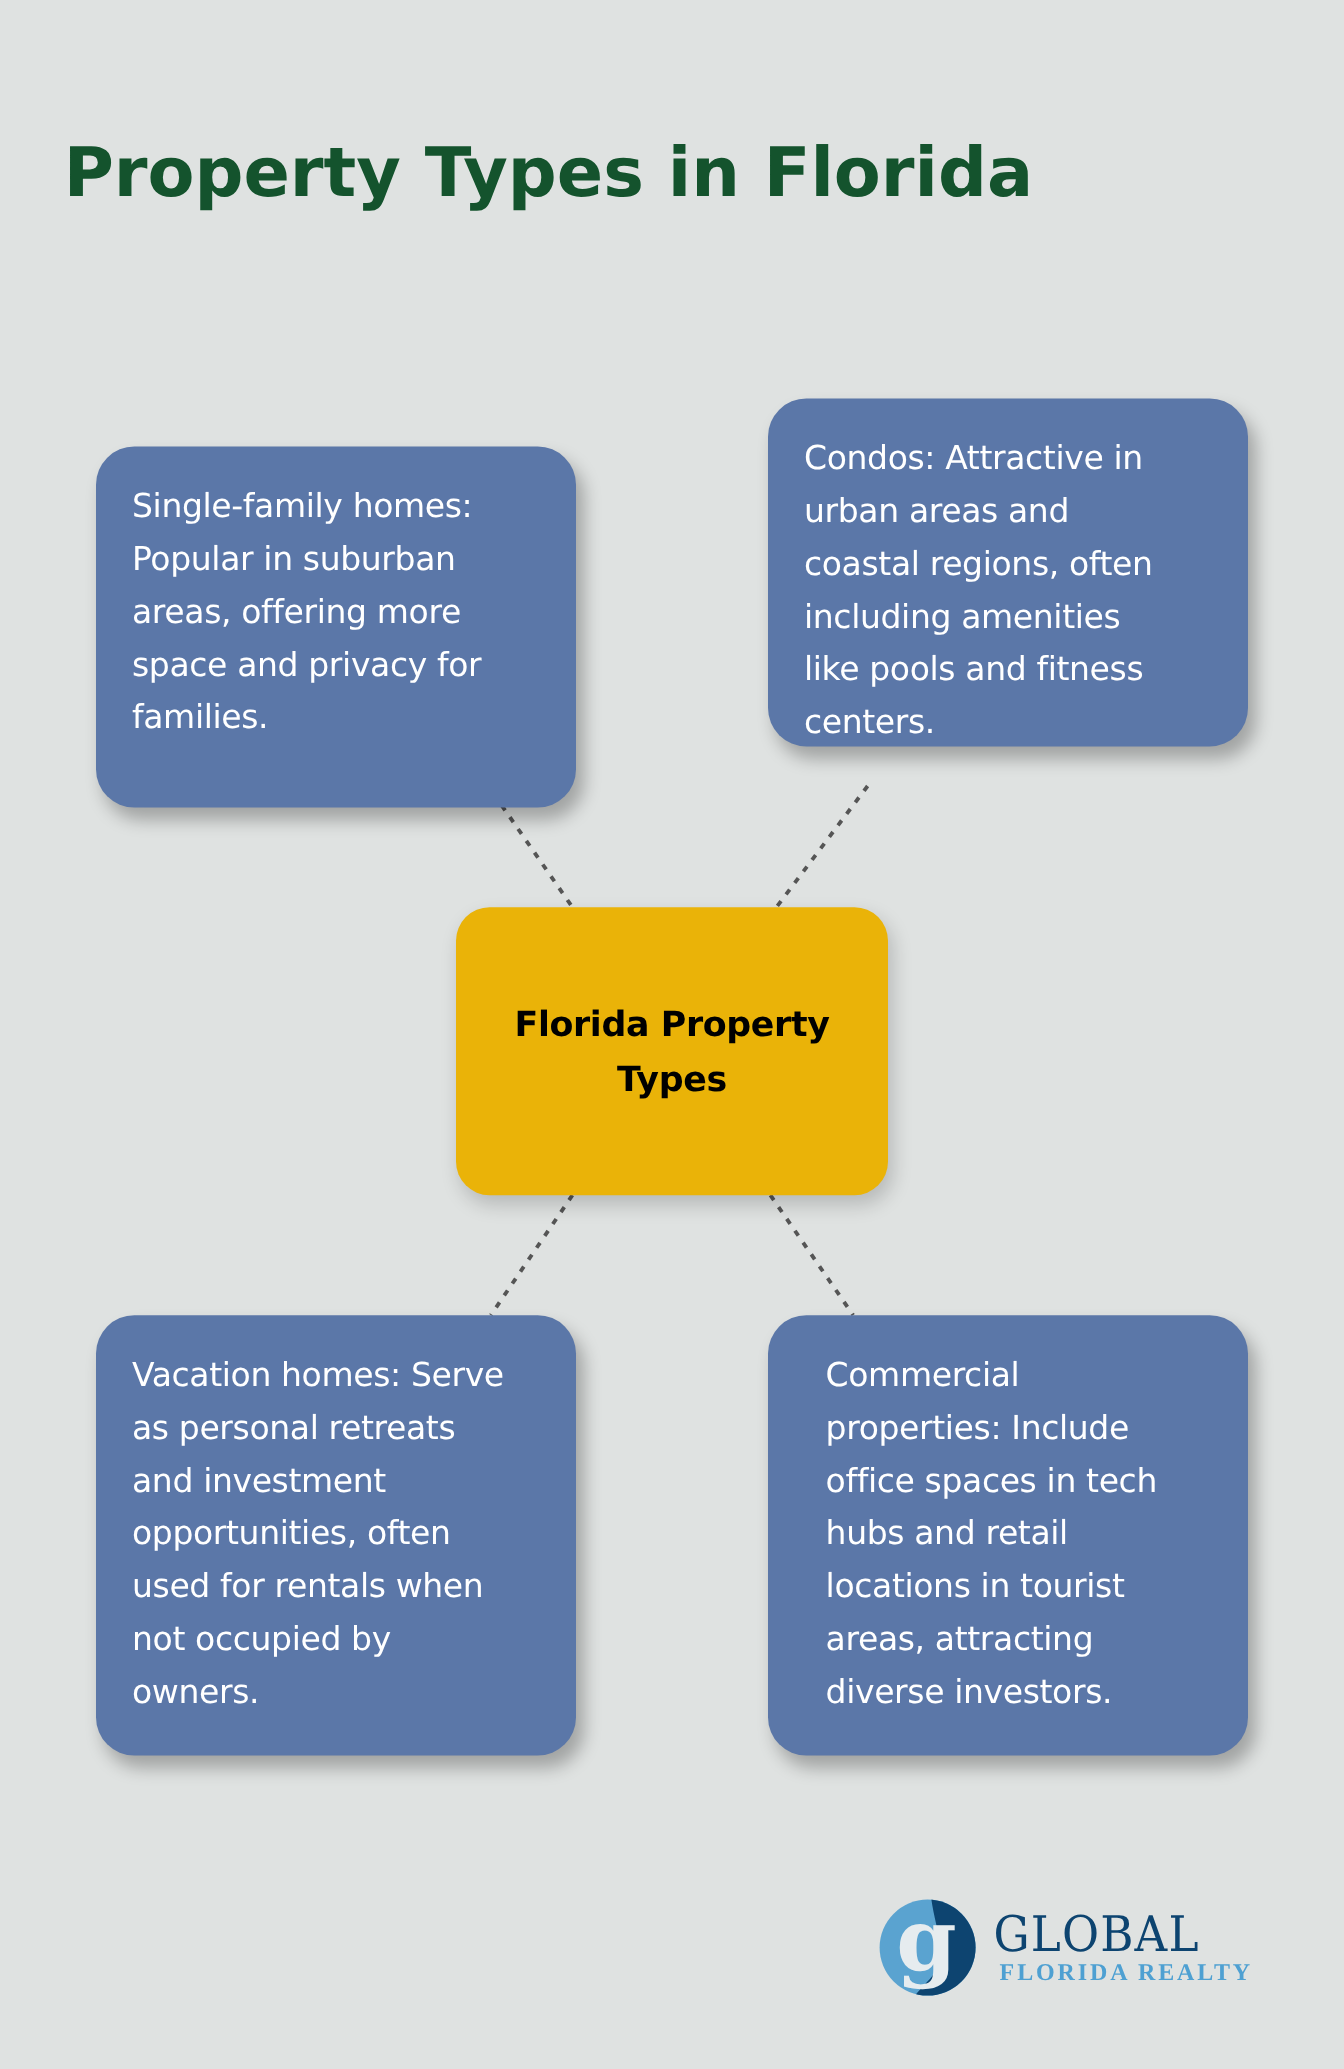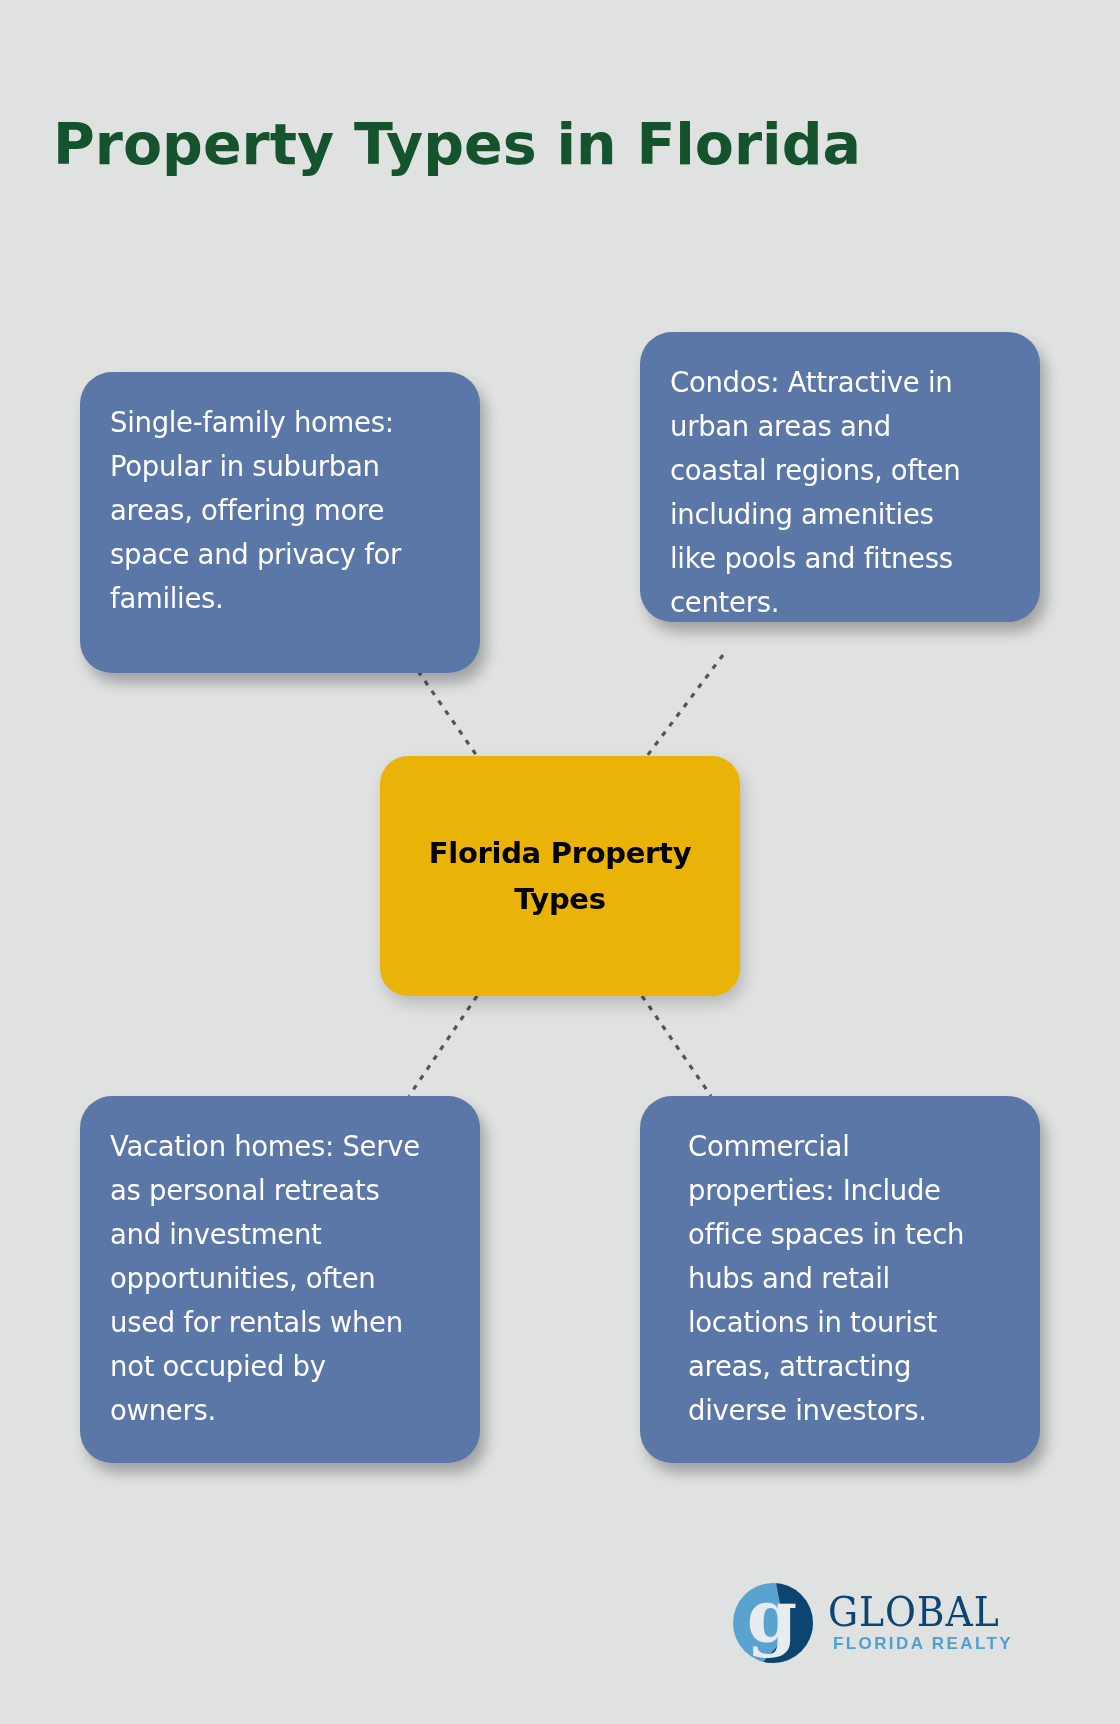--- a/index.html
+++ b/index.html
@@ -108,23 +108,23 @@
       color: #0d4470;
       letter-spacing: 1px;
       transform: scaleX(0.92);
       transform-origin: left center;
       white-space: nowrap;
     }
     .logo-sub {
       position: absolute;
       left: 101px;
       top: 53px;
-      font-family: Liberation Sans, sans-serif;
+      font-family: Liberation Serif, serif;
       font-weight: bold;
-      font-size: 17px;
+      font-size: 20px;
       line-height: 18px;
       color: #4ea0d2;
       letter-spacing: 2.4px;
       white-space: nowrap;
     }
   </style>
 </head>
 <body>
 
 <h1 class="title">Property Types in Florida</h1>

